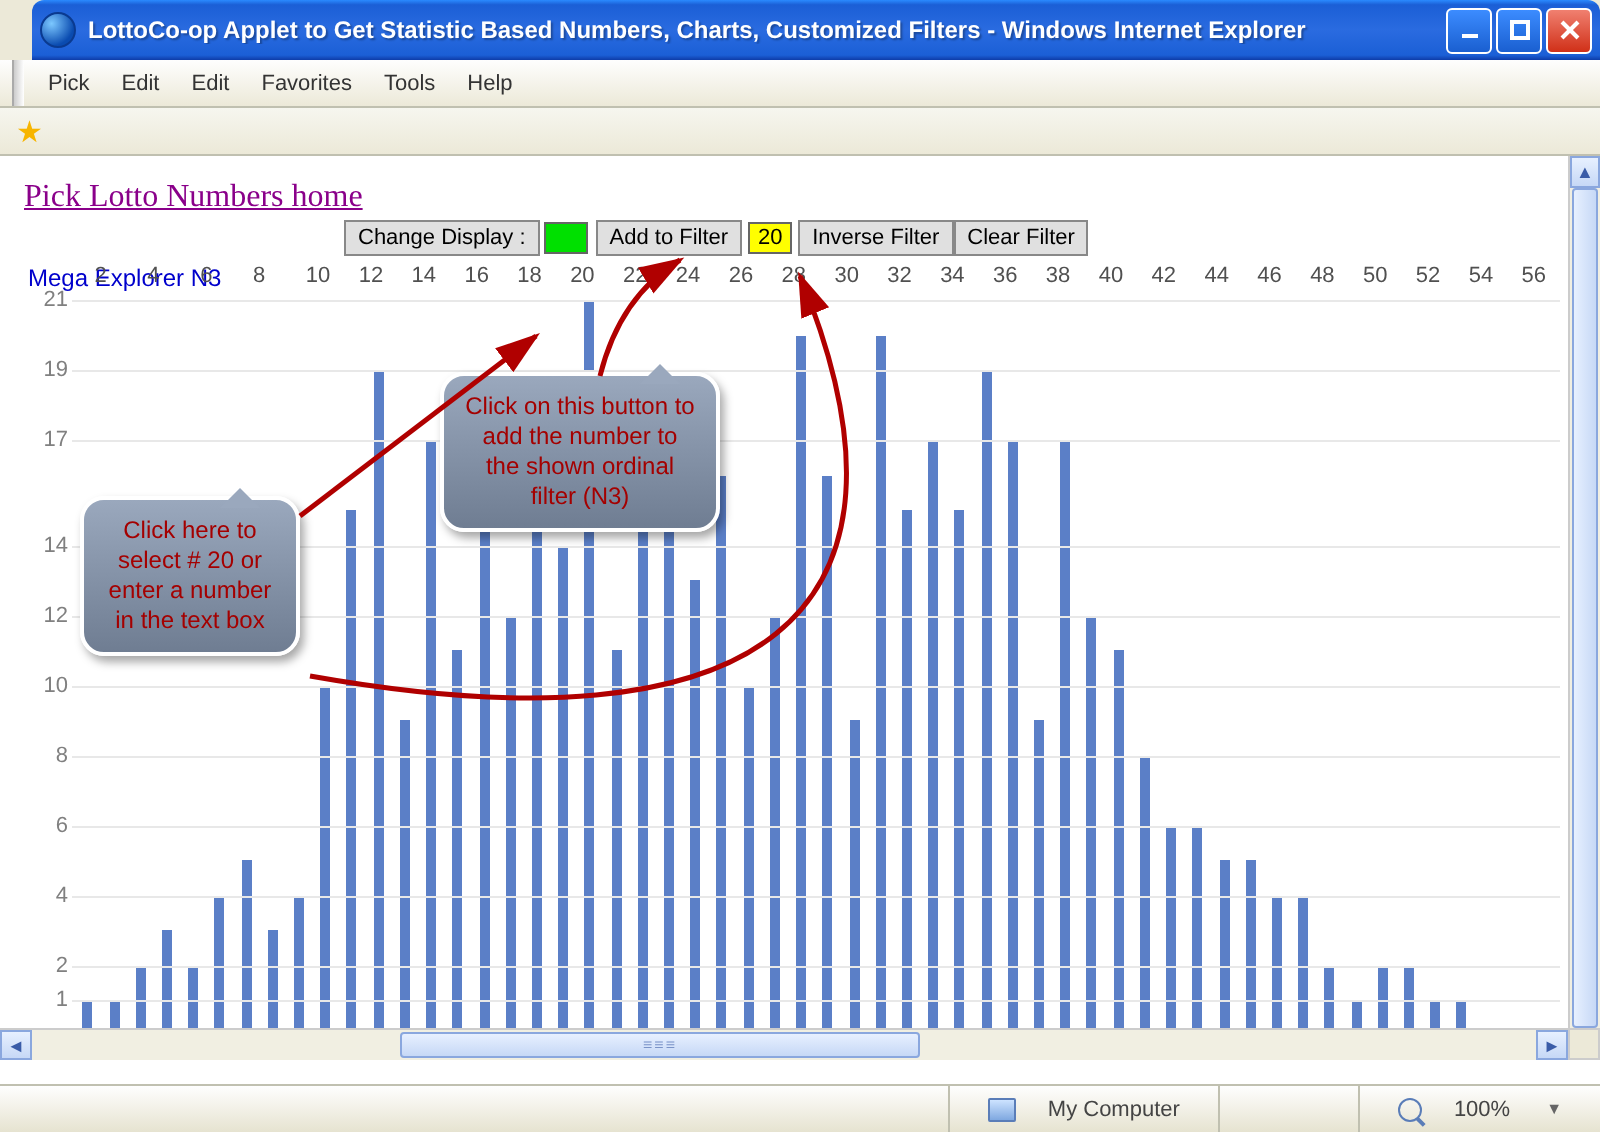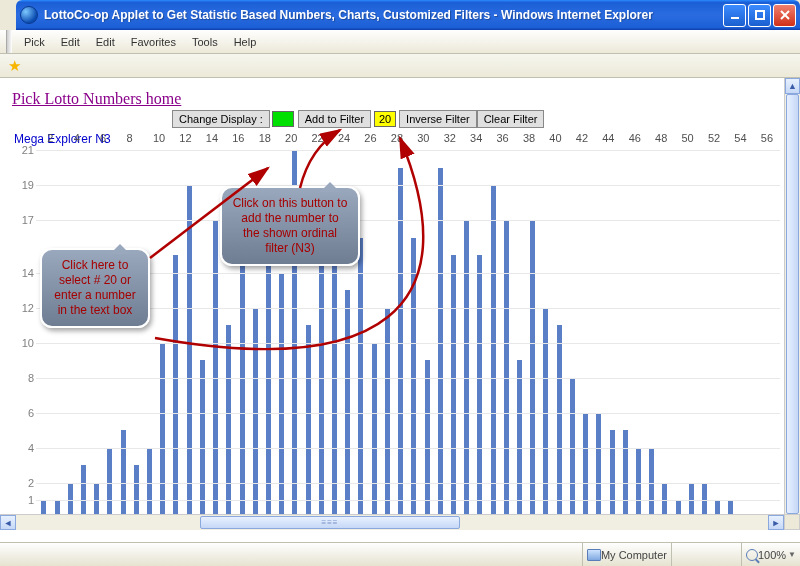--- a/index.html
+++ b/index.html
@@ -60,21 +60,21 @@
   .c1::after { top:-6px; right:18px; border-bottom-color:#9aa8bd; border-top:none; }
   .c2 { top: 108px; left: 220px; width: 140px; }
   .c2::after { top:-6px; right:18px; border-bottom-color:#9aa8bd; border-top:none; }
 
   
   .overlay { position: absolute; left:0; top:0; right:16px; bottom:28px; pointer-events: none; }
 
   
   .statusbar { height: 24px; background: linear-gradient(to bottom, #fefefe, #e6e3d0); border-top: 1px solid #c0c0b0; display: flex; align-items: center; font-size: 11px; color: #444; }
   .statusbar .spacer { flex: 1; }
-  .statusbar .cell { border-left: 1px solid #c0c0b0; padding: 0 4px; height: 100%; display: flex; align-items: center; gap: 0; }
+  .statusbar .cell { border-left: 1px solid #c0c0b0; padding: 0 19px; height: 100%; display: flex; align-items: center; gap: 16px; }
   .pc-icon { width: 14px; height: 12px; background: linear-gradient(#cde3ff,#7fa8e0); border:1px solid #5a7db8; border-radius:1px; }
   .zoom-icon { width:12px; height:12px; border:1.5px solid #5a7db8; border-radius:50%; position:relative; }
   .zoom-icon::after { content:""; position:absolute; width:5px; height:1.5px; background:#5a7db8; bottom:-2px; right:-3px; transform:rotate(45deg); }
   .drop { font-size: 8px; color:#666; margin-left:2px;}
 </style>
 </head>
 <body>
 
 <div class="titlebar">
   <div class="ie-icon"></div>

